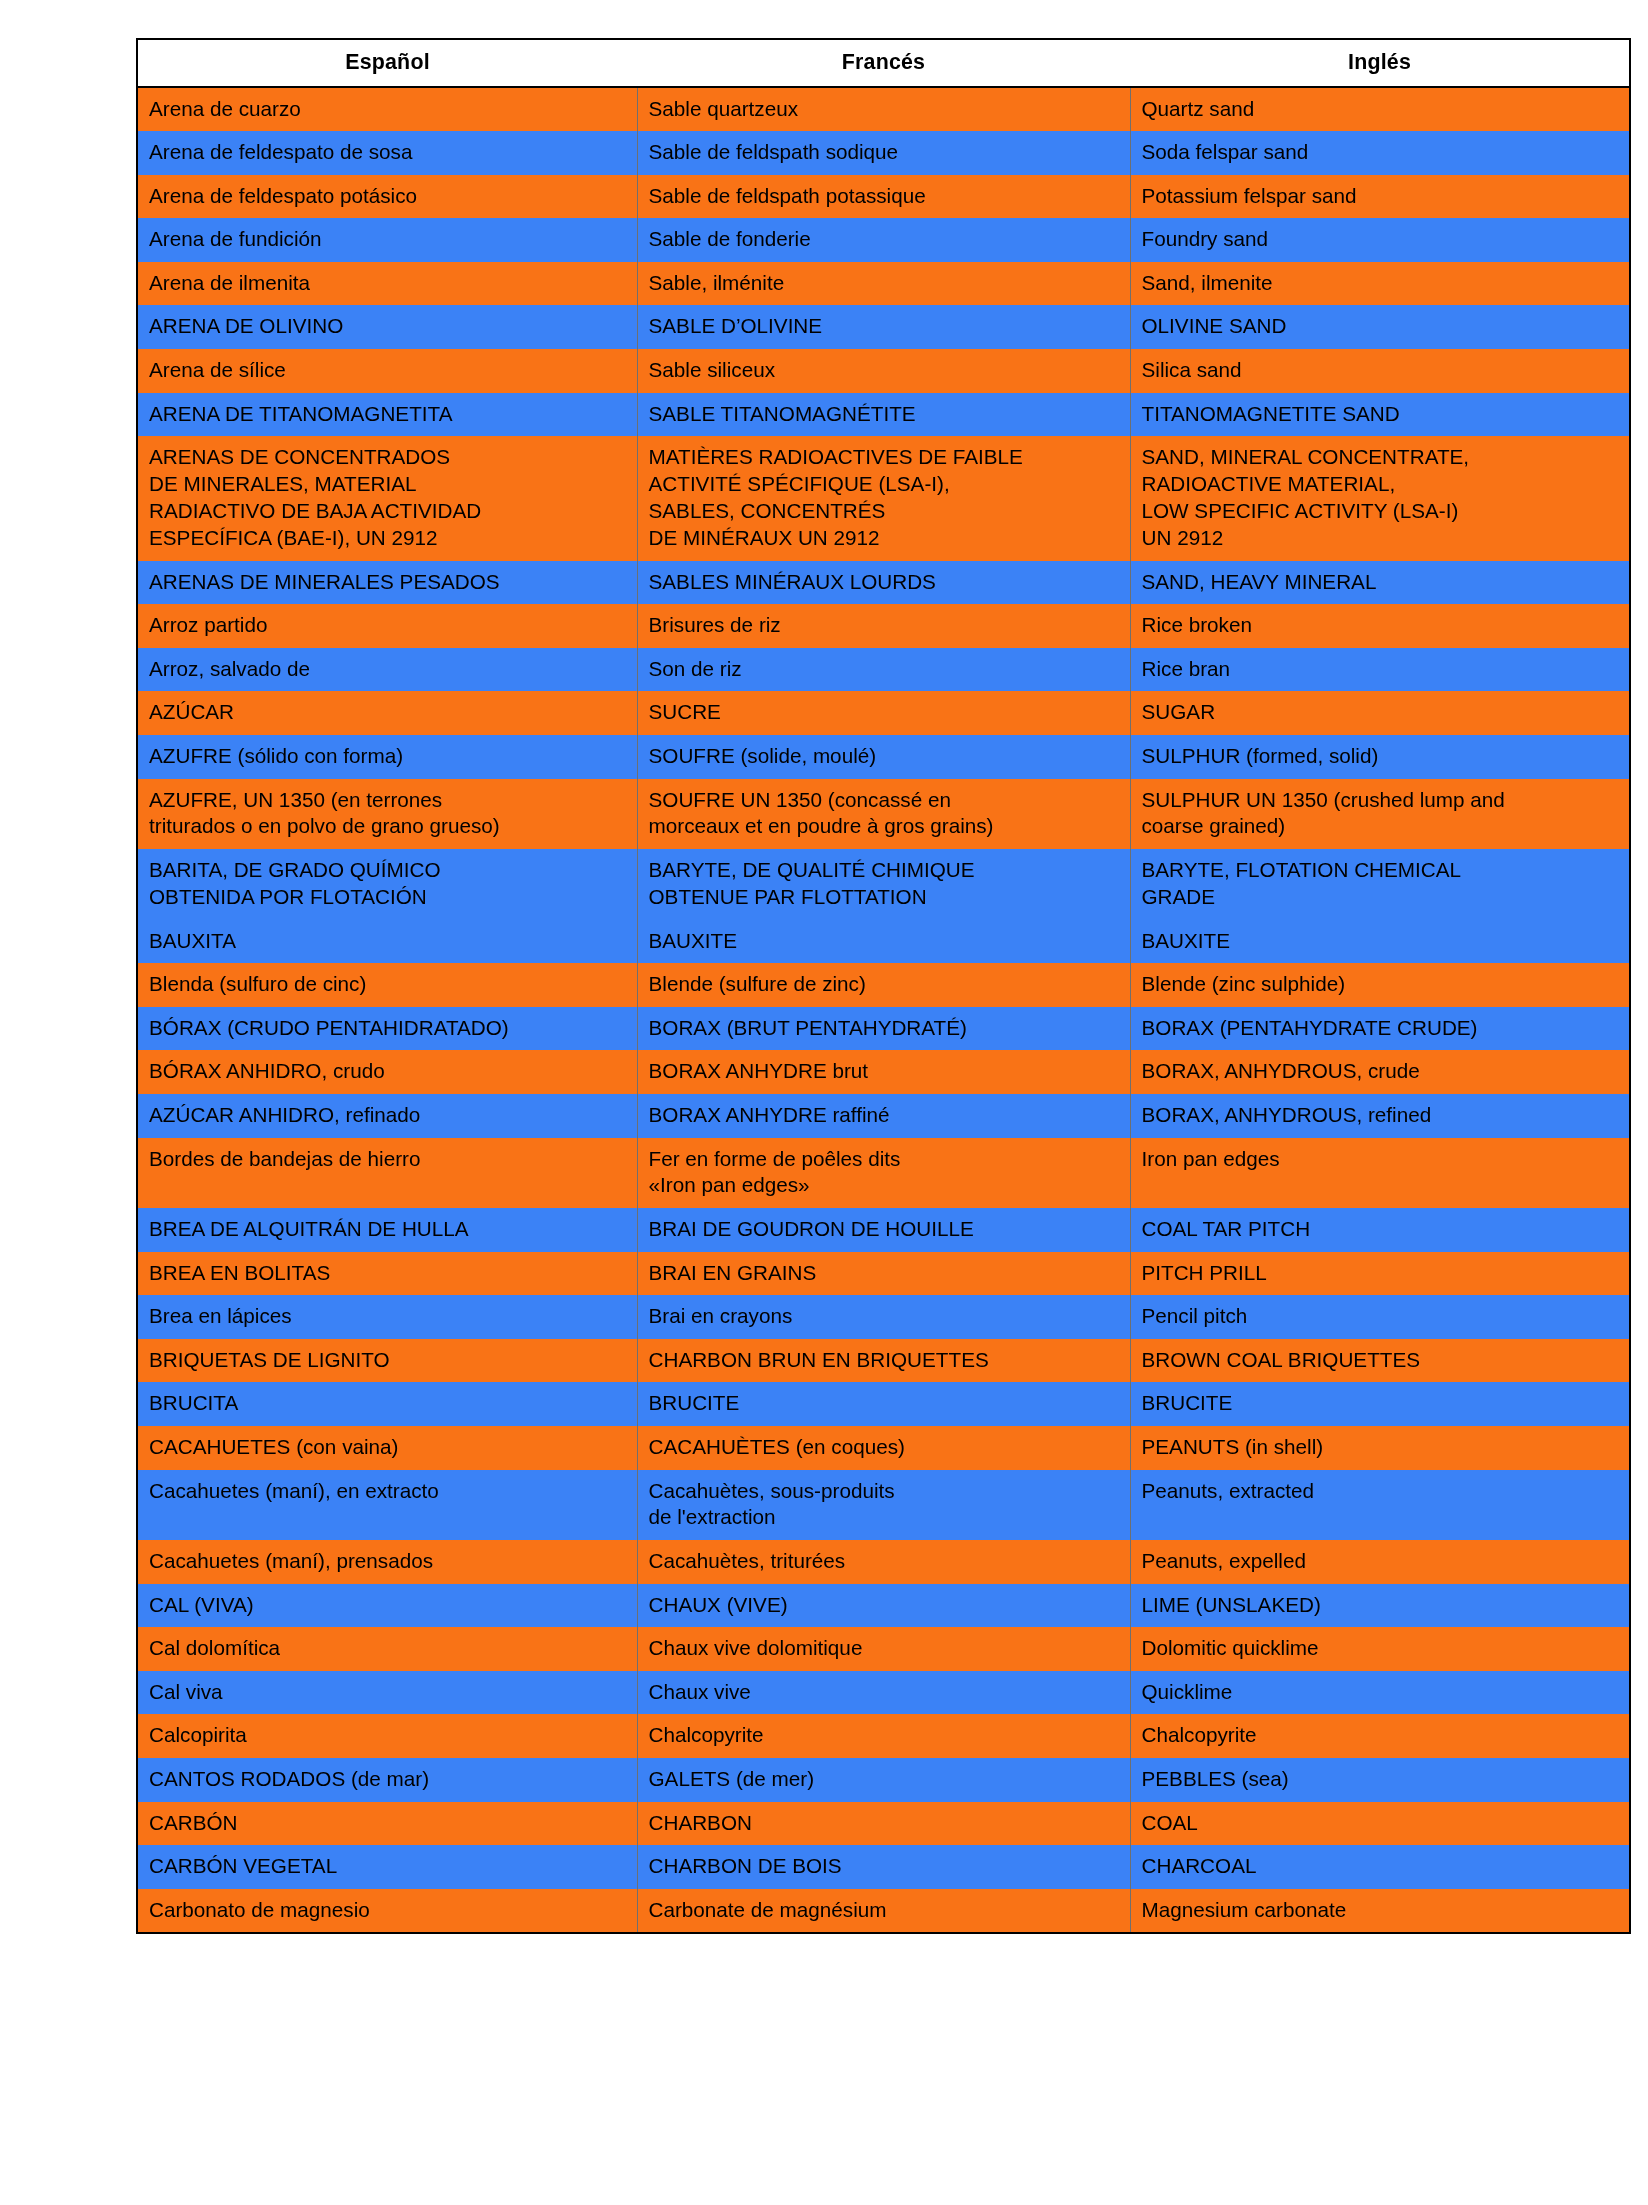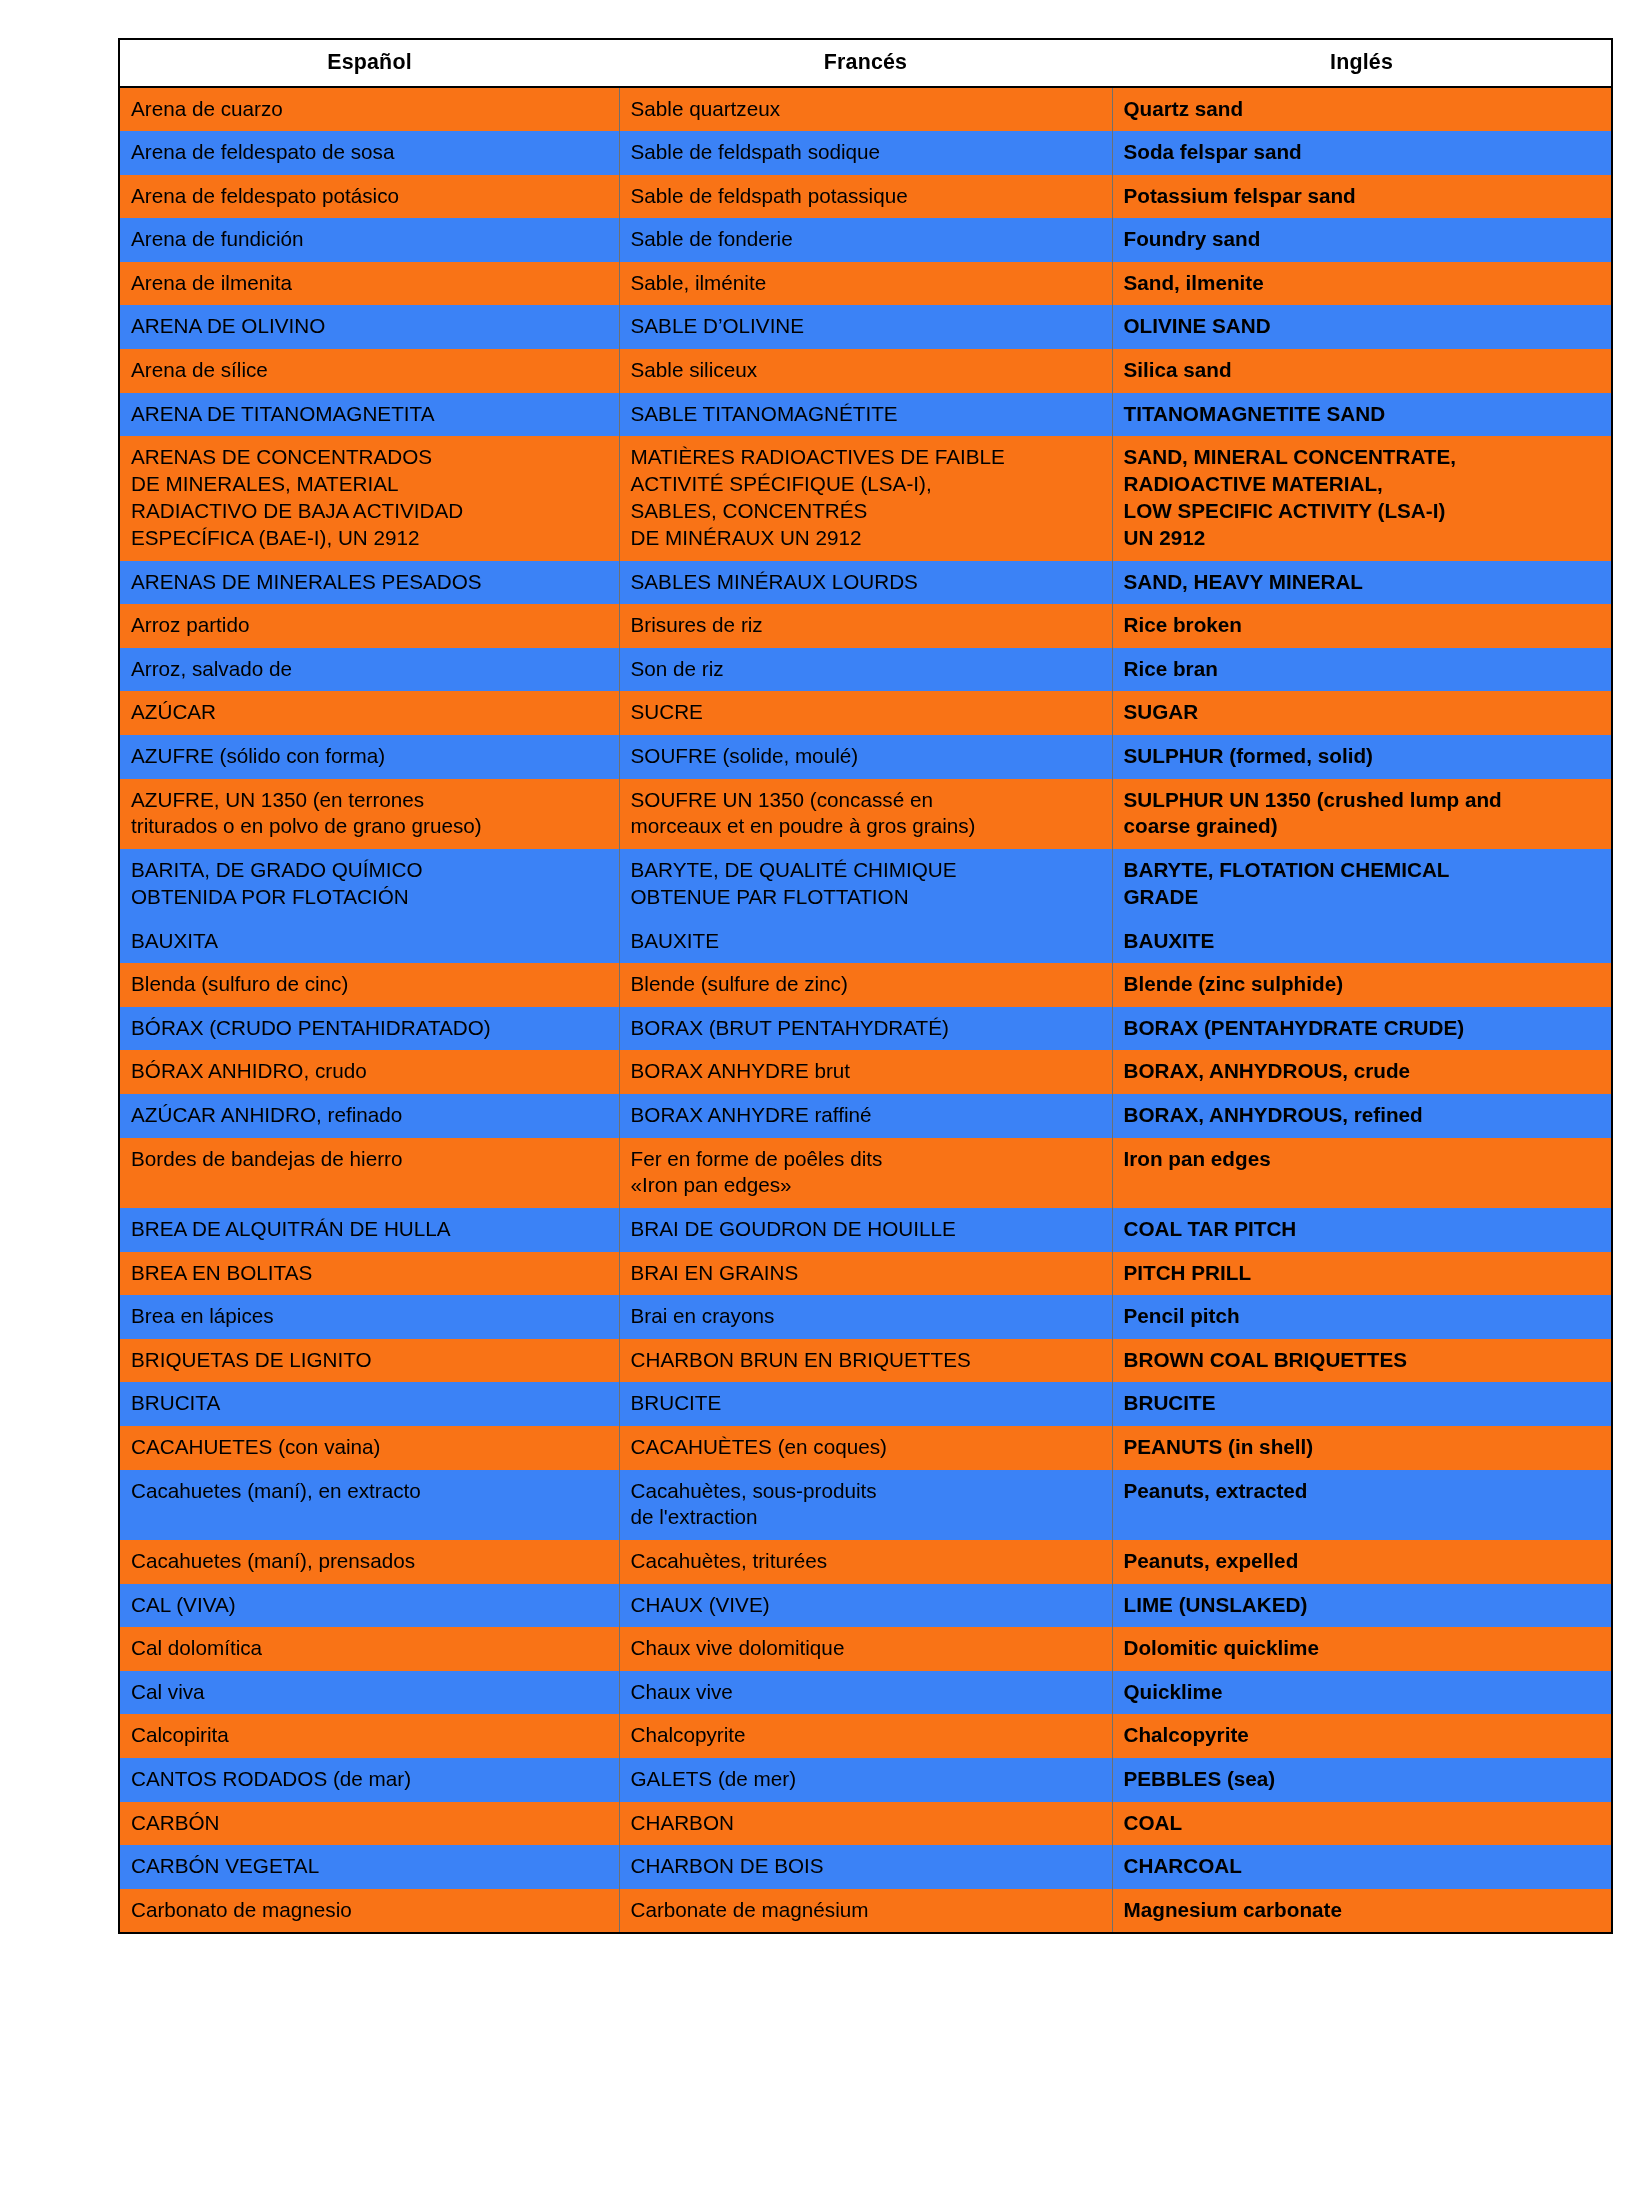--- a/index.html
+++ b/index.html
@@ -9,21 +9,21 @@
   }
   body {
     width: 1648px;
     height: 2205px;
     font-family: "Liberation Sans", sans-serif;
     color: #000000;
     position: relative;
   }
   .page {
     position: absolute;
-    left: 118px;
+    left: 136px;
     top: 38px;
     width: 1493px;
   }
   table.glossary {
     border-collapse: collapse;
     width: 1493px;
     table-layout: fixed;
     border: 2.4px solid #000000;
   }
   table.glossary col.c1 { width: 500px; }
@@ -43,21 +43,20 @@
   table.glossary td {
     font-size: 20.7px;
     line-height: 1.30;
     padding: 8px 11px 8.7px 11px;
     vertical-align: top;
     border-right: 0.8px solid #6f6f6f;
     word-wrap: break-word;
   }
   table.glossary td:last-child {
     border-right: none;
-    font-weight: bold;
   }
   tr.shaded td {
     background: #f97316;
   }
   tr.plain td {
     background: #3b82f6;
   }
   td .ln {
     display: block;
     white-space: pre-wrap;

